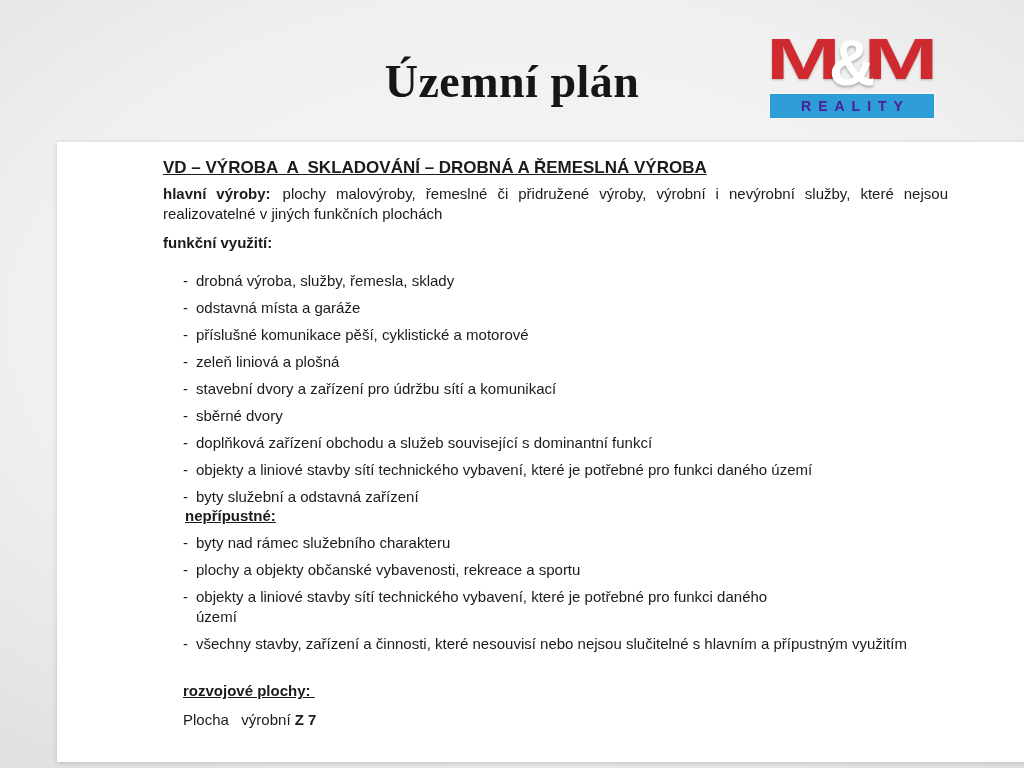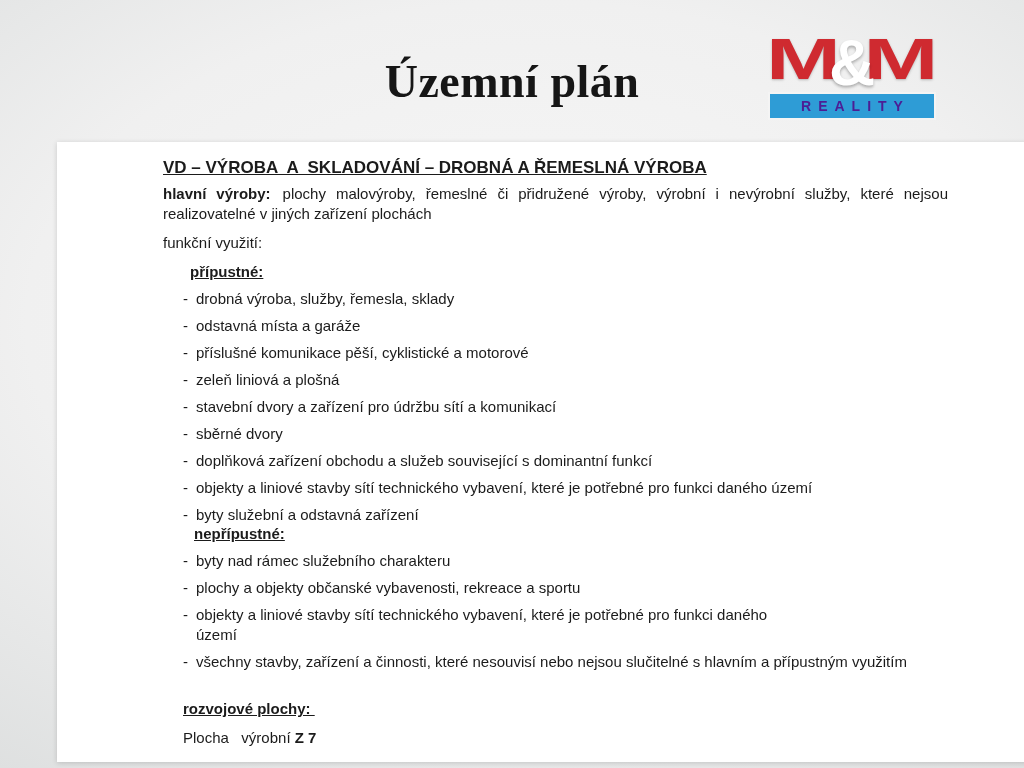--- a/index.html
+++ b/index.html
@@ -50,27 +50,27 @@
     padding:15px 108px 0 106px;
     color:#1b1b1b;font-size:15px;line-height:20px;
   }
   .doc-heading{
     margin:0 0 5px 0;
     font-size:17px;line-height:22px;font-weight:bold;
     text-decoration:underline;white-space:pre-wrap;
   }
   .p-hlavni{margin:0 0 9px 0;text-align:justify;}
   .p-hlavni b{margin-right:2px;}
-  .p-funkcni{margin:0 0 9px 0;font-weight:normal;}
+  .p-funkcni{margin:0 0 18px 0;font-weight:bold;}
   .sub-label{
     font-weight:bold;text-decoration:underline;
     margin:0 0 7px 0;white-space:pre-wrap;
   }
   .sub-label.pripustne{margin-left:27px;}
-  .sub-label.nepripustne{margin-left:31px;margin-top:-1px;}
+  .sub-label.nepripustne{margin-left:22px;margin-top:-1px;}
   .li{display:flex;margin-left:20px;margin-bottom:7px;}
   .li .dash{flex:none;width:13px;}
   .li .txt{flex:1;}
   #pripustne-list .li:last-child{margin-bottom:0;}
   #nepripustne-list .li:nth-last-child(2) .txt{max-width:600px;}
   #nepripustne-list .li:last-child .txt{text-align:justify;margin-right:-4px;}
   .rozvojove{
     margin:27px 0 9px 20px;
     font-weight:bold;text-decoration:underline;white-space:pre-wrap;
   }
@@ -90,25 +90,24 @@
       <span class="logo-amp">&amp;</span>
       <span class="logo-m right">M</span>
     </div>
     <div class="logo-bar">REALITY</div>
   </div>
 
   <div class="page">
 
     <h2 class="doc-heading">VD – VÝROBA  A  SKLADOVÁNÍ – DROBNÁ A ŘEMESLNÁ VÝROBA</h2>
 
-    <p class="p-hlavni"><b>hlavní výroby:</b><span> plochy malovýroby, řemeslné či přidružené výroby, výrobní i nevýrobní služby, které nejsou realizovatelné v jiných zařízení plochách</span></p>
+    <p class="p-hlavni"><b>hlavní výroby:</b><span> plochy malovýroby, řemeslné či přidružené výroby, výrobní i nevýrobní služby, které nejsou realizovatelné v jiných funkčních plochách</span></p>
 
     <p class="p-funkcni">funkční využití:</p>
 
-    <p class="sub-label pripustne">přípustné:</p>
 
     <div id="pripustne-list">
   <div class="li">
     <span class="dash">-</span>
     <span class="txt">drobná výroba, služby, řemesla, sklady</span>
   </div>
 
   <div class="li">
     <span class="dash">-</span>
     <span class="txt">odstavná místa a garáže</span>

